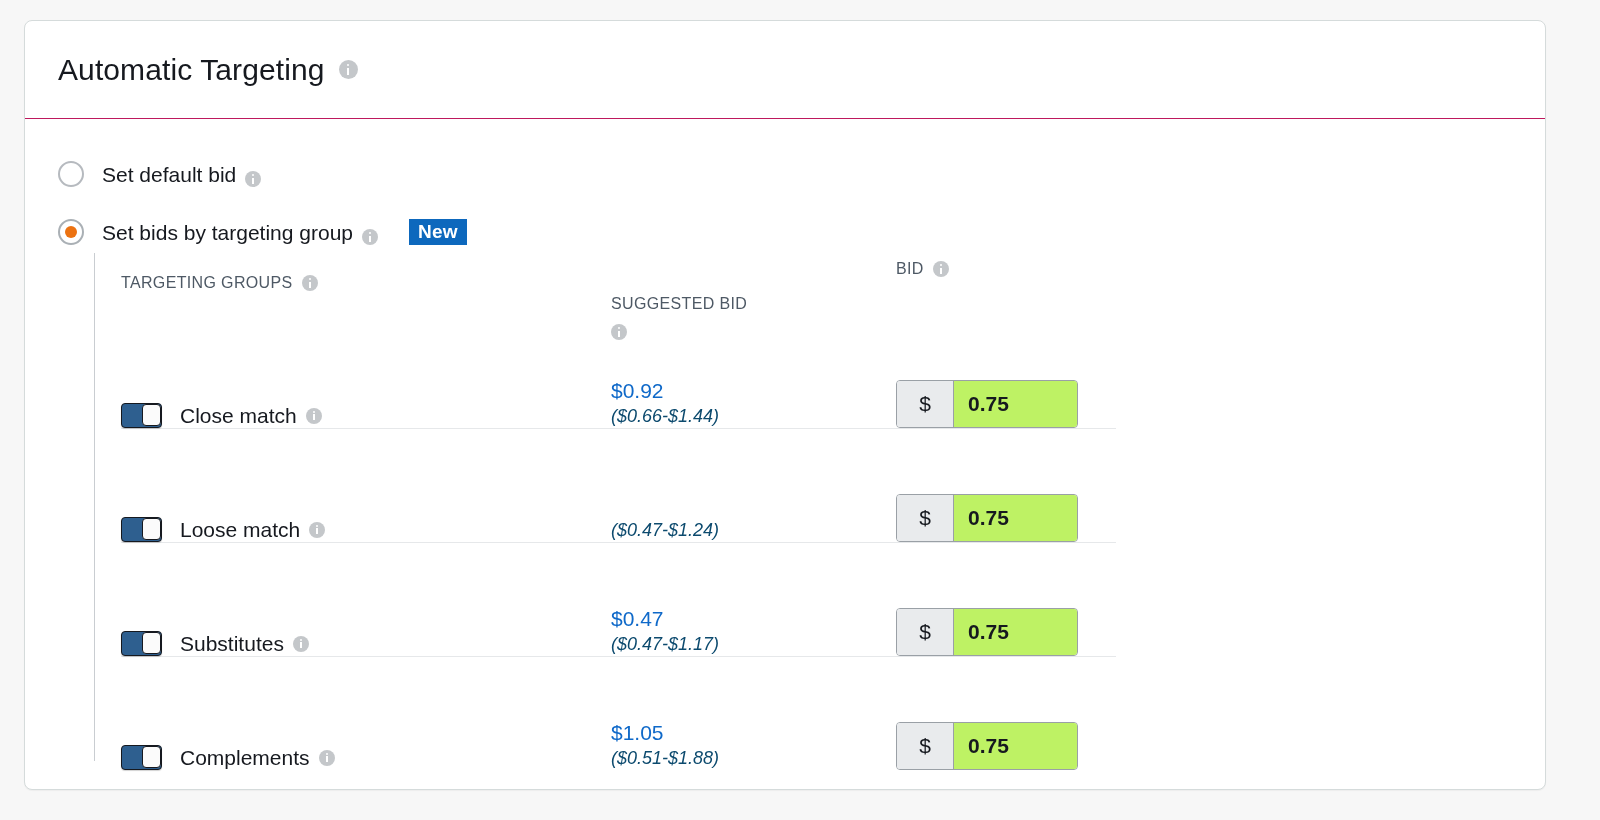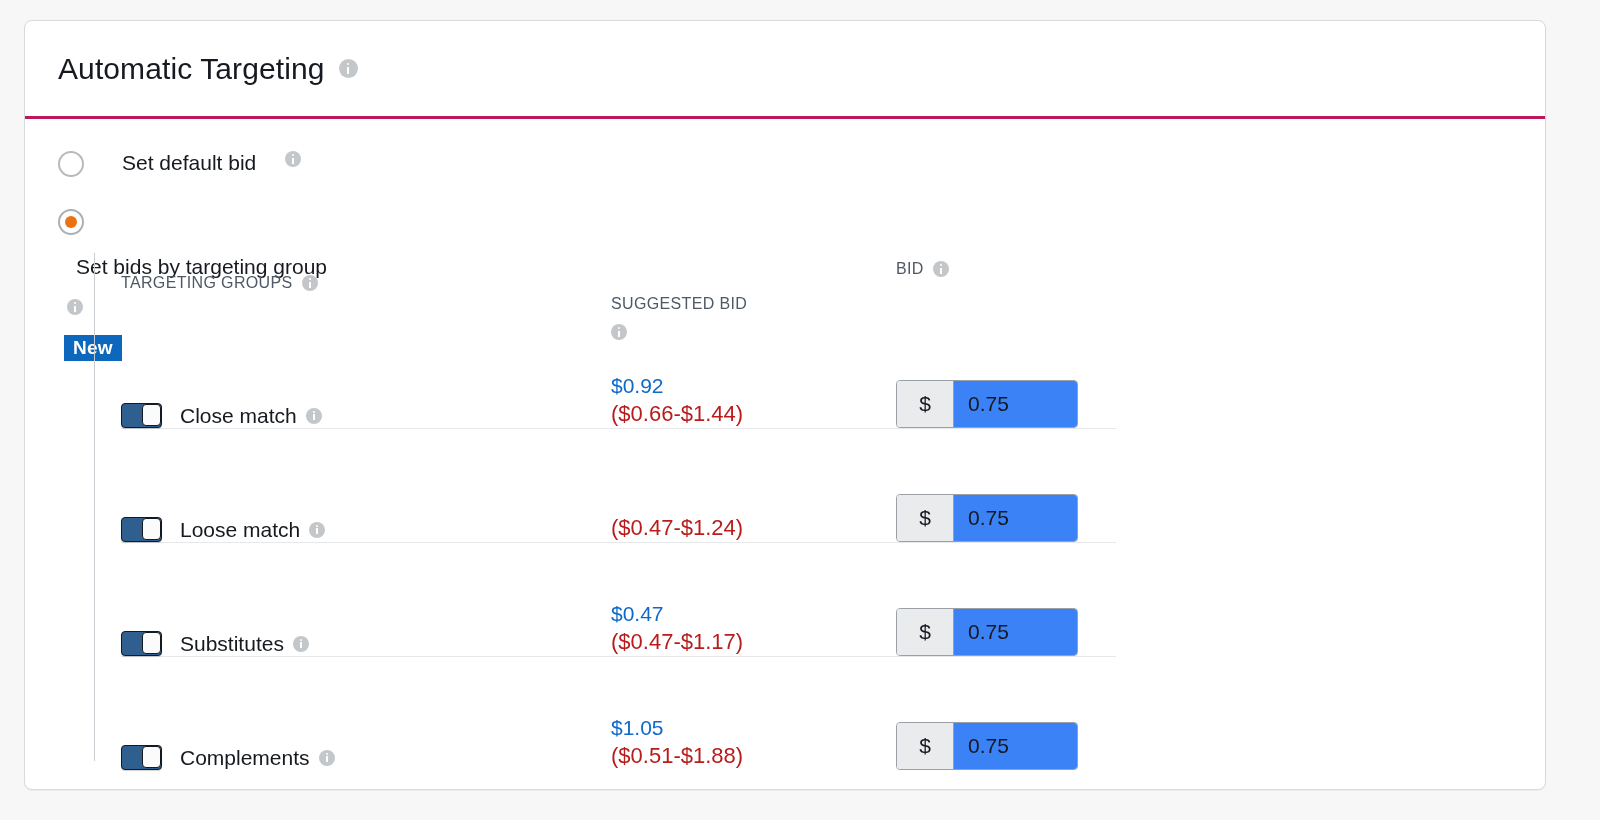--- a/index.html
+++ b/index.html
@@ -23,21 +23,21 @@
     height: 770px;
     background: #ffffff;
     border: 1px solid #d5dbdb;
     border-radius: 8px;
     box-sizing: border-box;
     box-shadow: 0 1px 1px rgba(0,0,0,0.04);
   }
 
   .card-header {
     height: 98px;
-    border-bottom: 3px solid #be185d;
+    border-bottom: 1px solid #be185d;
     display: flex;
     align-items: center;
     padding-left: 33px;
     box-sizing: border-box;
   }
 
   .card-title {
     font-size: 30px;
     font-weight: 400;
     color: #16191f;
@@ -86,26 +86,25 @@
   }
 
   .card-body {
     position: relative;
     padding: 32px 0 0 0;
   }
 
   
   .option-row {
     display: flex;
-    align-items: flex-start;
+    align-items: flex-end;
     padding-left: 33px;
     height: 36px;
-    gap: 20px;
-  }
-  .option-row.second { margin-top: 22px; flex-direction: column; }
+  }
+  .option-row.second { margin-top: 22px; }
 
   .radio {
     width: 26px;
     height: 26px;
     border-radius: 50%;
     border: 2px solid #b6babf;
     background: #ffffff;
     box-sizing: border-box;
     flex: 0 0 auto;
     position: relative;
@@ -127,21 +126,21 @@
 
   .option-label {
     font-size: 21px;
     color: #16191f;
     margin-left: 18px;
     white-space: nowrap;
   }
   .option-row .info-icon { margin-left: 9px; }
 
   .new-badge {
-    margin-left: 6px;
+    margin-left: 31px;
     background: #0d68bd;
     color: #ffffff;
     font-size: 19px;
     font-weight: bold;
     padding: 3px 9px 4px 9px;
     line-height: 1;
     letter-spacing: 0.2px;
   }
 
   
@@ -236,23 +235,24 @@
   .cell-suggested {
     width: 285px;
   }
   .sug-value {
     font-size: 21px;
     color: #0f69c9;
     line-height: 1.28;
     cursor: pointer;
   }
   .sug-range {
-    font-size: 22px;
-    color: #b91c1c;
+    font-size: 18px;
+    color: #0c4a6e;
     line-height: 1.28;
+    font-style: italic;
   }
 
   .cell-bid { width: 200px; }
 
   .bid-input {
     display: flex;
     align-items: stretch;
     width: 182px;
     height: 48px;
     border: 1px solid #9aa0a6;
@@ -273,22 +273,23 @@
     flex: 0 0 auto;
   }
   .bid-field {
     flex: 1 1 auto;
     border: none;
     outline: none;
     font-size: 21px;
     color: #16191f;
     font-family: "Liberation Sans", sans-serif;
     padding: 0 0 0 14px;
-    background: #3b82f6;
+    background: #bef264;
     width: 100%;
+    font-weight: bold;
   }
 </style>
 </head>
 <body>
 
 <div class="card">
 
   <div class="card-header">
     <span class="card-title">Automatic Targeting</span>
     <span class="info-icon big" style="margin-left:14px;"></span>

